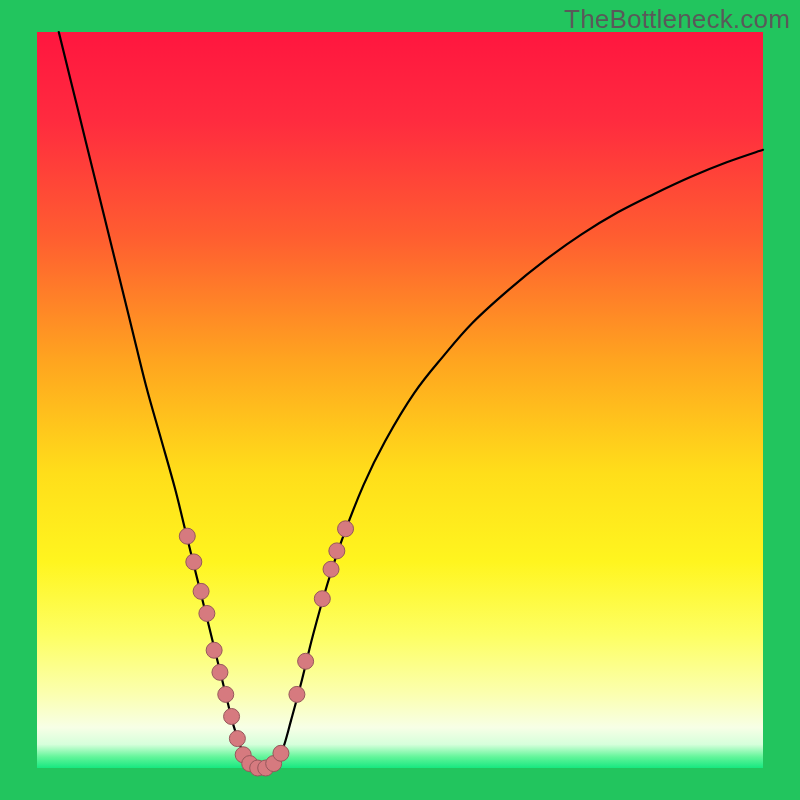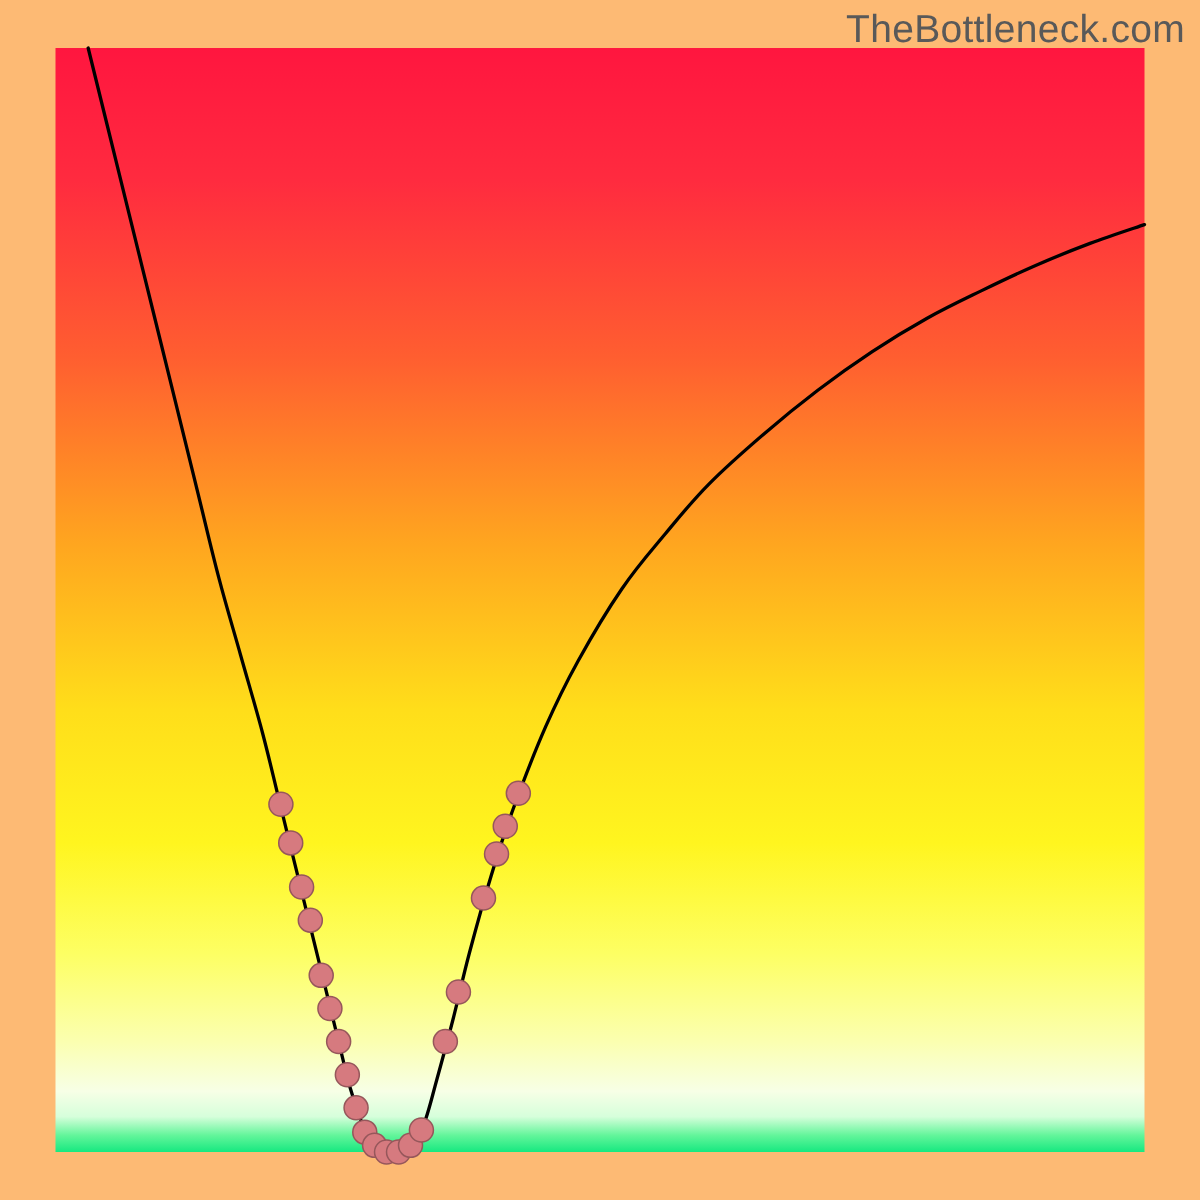--- a/index.html
+++ b/index.html
@@ -7,21 +7,21 @@
     padding: 0;
     width: 800px;
     height: 800px;
     background: #000;
     overflow: hidden;
   }
   .frame {
     position: relative;
     width: 800px;
     height: 800px;
-    background: #fdba74;
+    background: #22c55e;
   }
   .watermark {
     position: absolute;
     top: 4px;
     right: 10px;
     font-family: Arial, Helvetica, sans-serif;
     font-size: 26px;
     font-weight: 500;
     color: #595959;
     letter-spacing: 0.2px;

